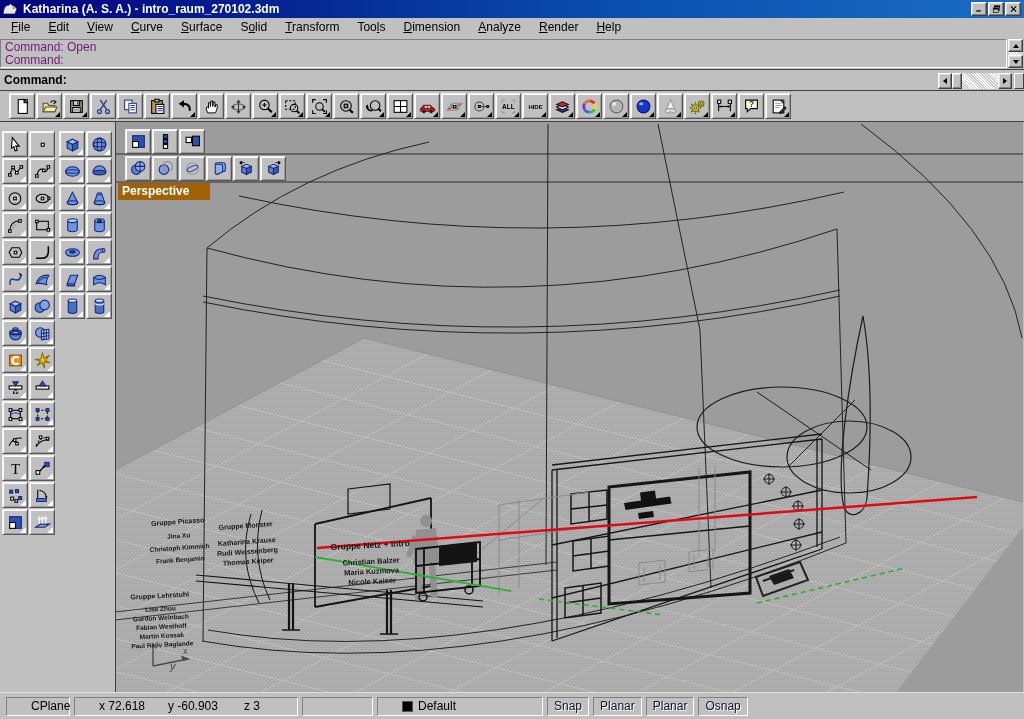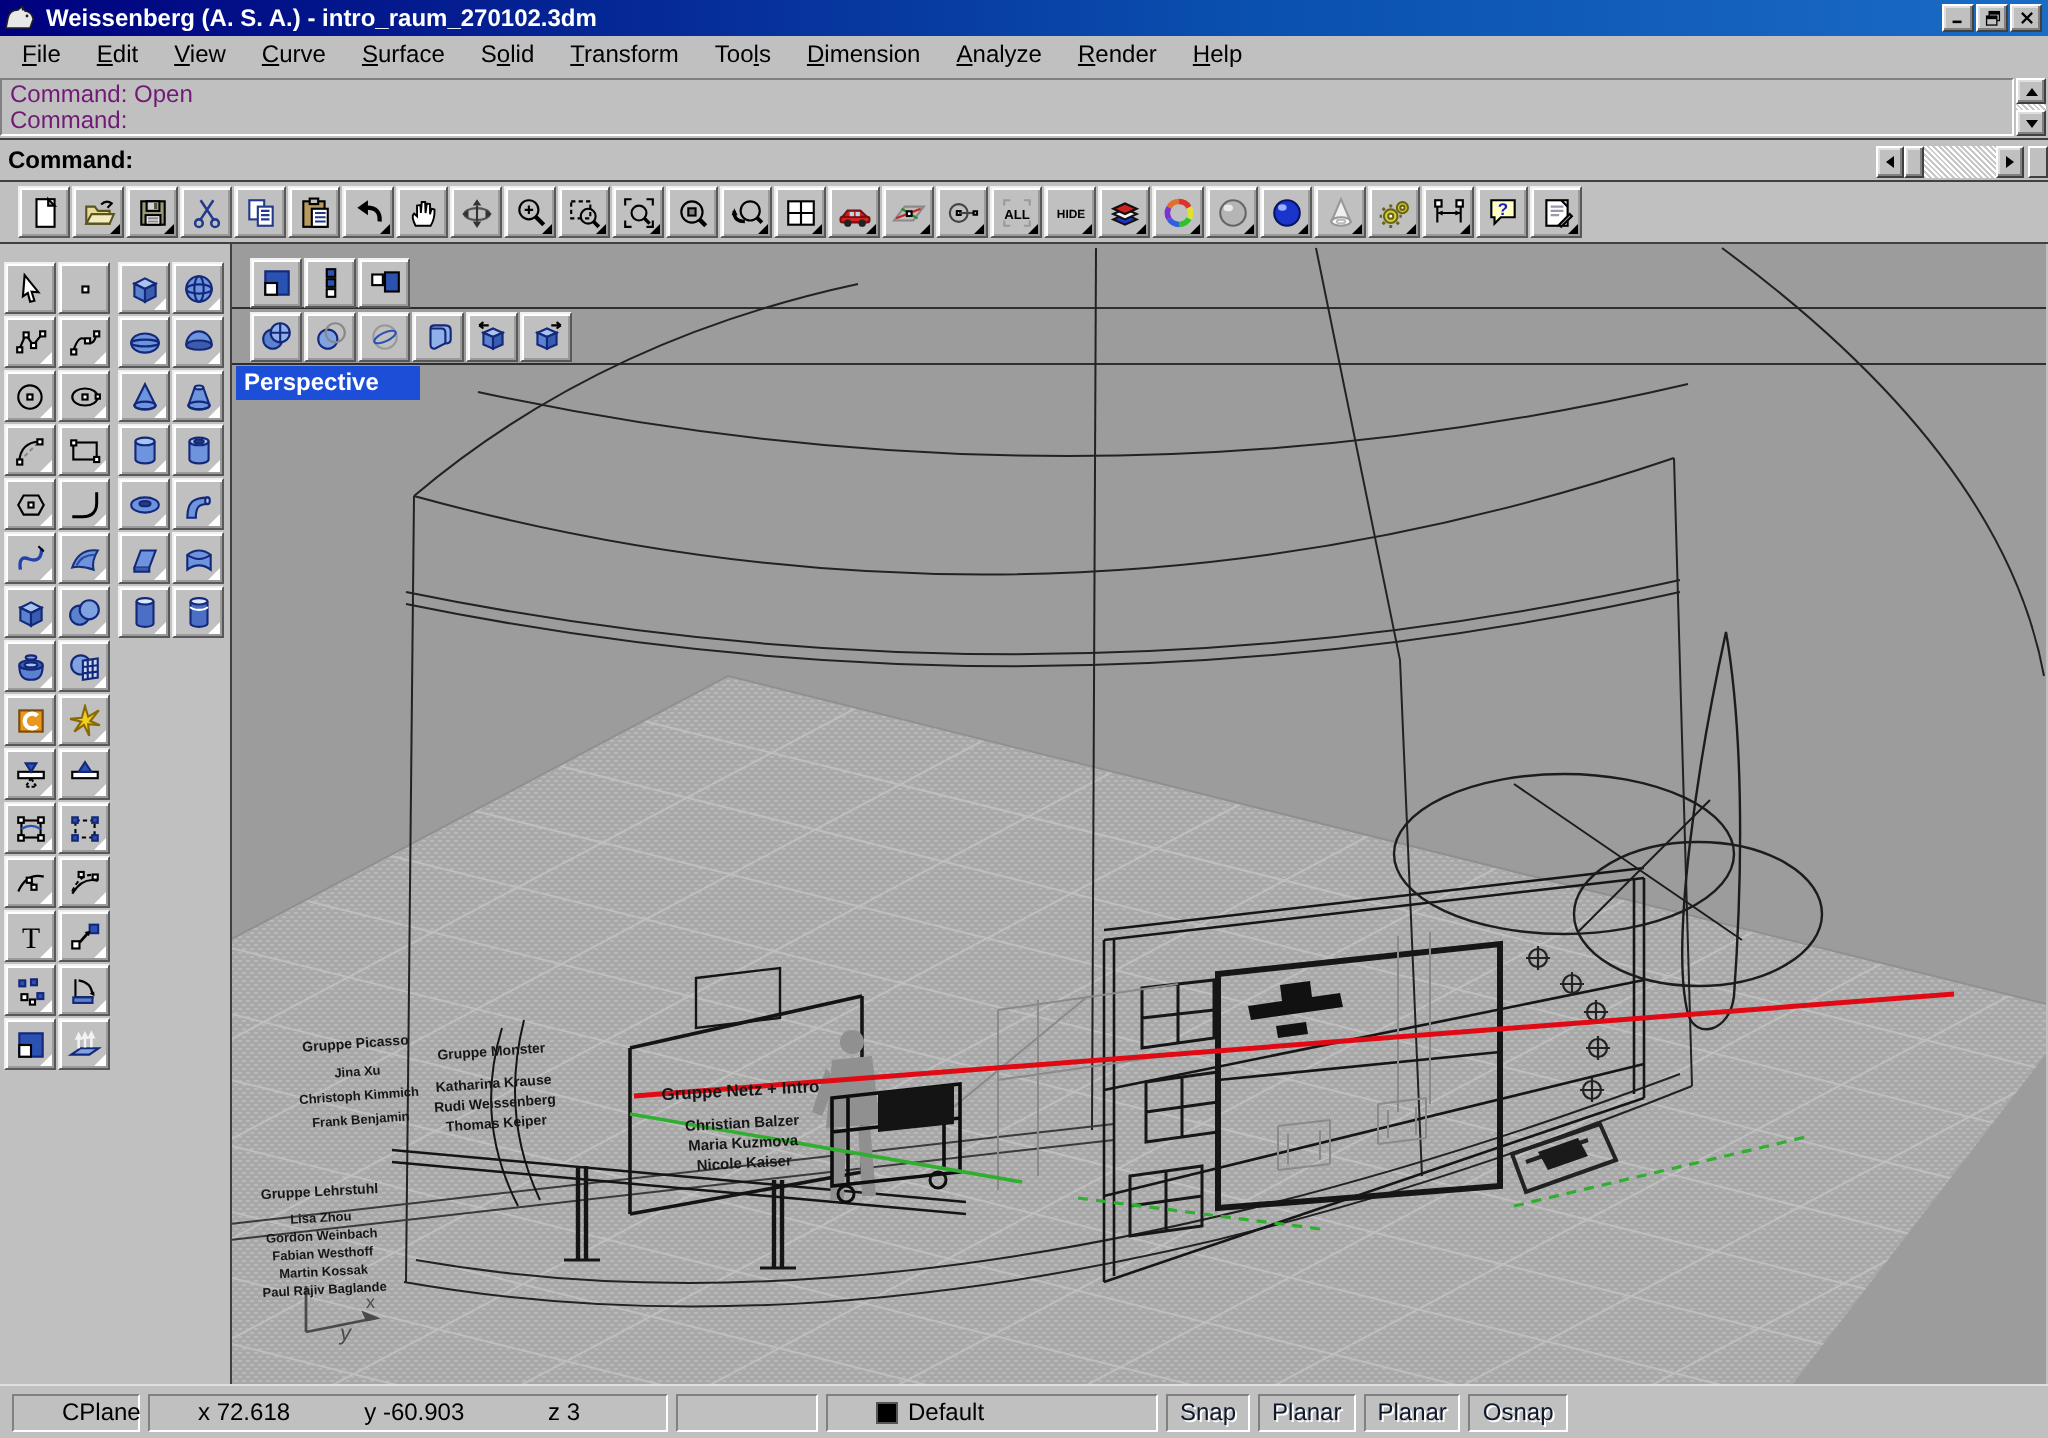--- a/index.html
+++ b/index.html
@@ -47,48 +47,48 @@
   .tool-grid{display:grid;grid-template-columns:27px 27px;grid-auto-rows:27px;position:absolute}
   #main1{left:2px;top:9px}
   #main2{left:59px;top:9px}
 
   .viewport{position:relative;width:907px;height:570px;background:#9c9c9c;overflow:hidden;flex:none}
   #scene{position:absolute;left:0;top:0}
   .vp-row{position:absolute;display:flex;gap:1px}
   .vp-row1{left:9px;top:7px}
   .vp-row2{left:9px;top:34px}
   .vpbtn{height:25px}
-  .vp-title{position:absolute;left:2px;top:61px;width:92px;height:17px;background:#1d4ed8;color:#fff;font-weight:bold;font-size:12px;padding:1px 0 0 4px}
+  .vp-title{position:absolute;left:2px;top:61px;width:92px;height:17px;background:#a16207;color:#fff;font-weight:bold;font-size:12px;padding:1px 0 0 4px}
 
   
   .statusbar{height:27px;background:#c0c0c0;border-top:1px solid #dfdfdf;display:flex;align-items:center;padding-left:6px;font-size:12px;color:#000}
   .scell{height:19px;border:1px solid;border-color:#808080 #fff #fff #808080;display:flex;align-items:center;padding:0 24px}
   .cp{width:64px;margin-right:4px}
-  .coords{width:260px;margin-right:4px}
+  .coords{width:224px;margin-right:4px}
   .coords span{display:inline-block}
   .cx{width:95px}.cy{width:105px}.cz{width:40px}
   .sp1{width:71px;margin-right:4px}
   .layer{width:166px;gap:5px}
   .swatch{width:11px;height:11px;background:#000;border:1px solid #555;flex:none}
   .tgl{height:19px;border:1px solid;border-color:#808080 #fff #fff #808080;padding:0 6px;color:#0f172a;text-shadow:1px 1px 0 #fff;display:flex;align-items:center;margin-left:4px}
 </style>
 </head>
 <body>
 
 <div class="win">
 
   <div class="titlebar">
     <span class="app-icon">
       <svg viewBox="0 0 16 16">
           <path d="M1,13 L2,8 Q3,4 7,4 L9,2.2 L10.5,4.5 Q14,5 14.6,8.5 L13,13 Z" fill="#e8e8e8" stroke="#222" stroke-width="0.8"></path>
           <path d="M9,2.2 L9.6,4.2" stroke="#222"></path>
           <circle cx="11.5" cy="7" r="0.7" fill="#222"></circle>
         </svg>
     </span>
-    <span class="title-text">Weissenberg (A. S. A.) - intro_raum_270102.3dm</span>
+    <span class="title-text">Katharina (A. S. A.) - intro_raum_270102.3dm</span>
     <span class="win-controls">
       <button class="wbtn">
           <svg viewBox="0 0 14 12">
             <rect x="2" y="8" width="7" height="2" fill="#000"></rect>
           </svg>
         </button>
       <button class="wbtn">
           <svg viewBox="0 0 14 12">
             <rect x="4" y="1" width="8" height="7" fill="#c0c0c0" stroke="#000"></rect>
             <rect x="4" y="1" width="8" height="2.4" fill="#000"></rect>

